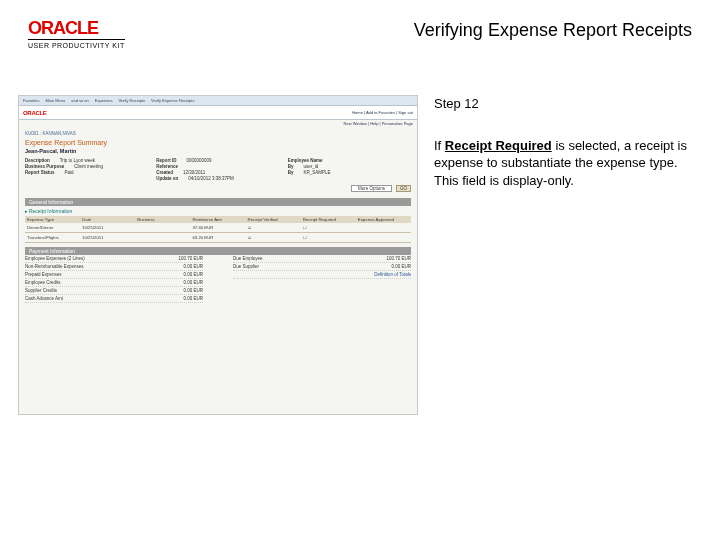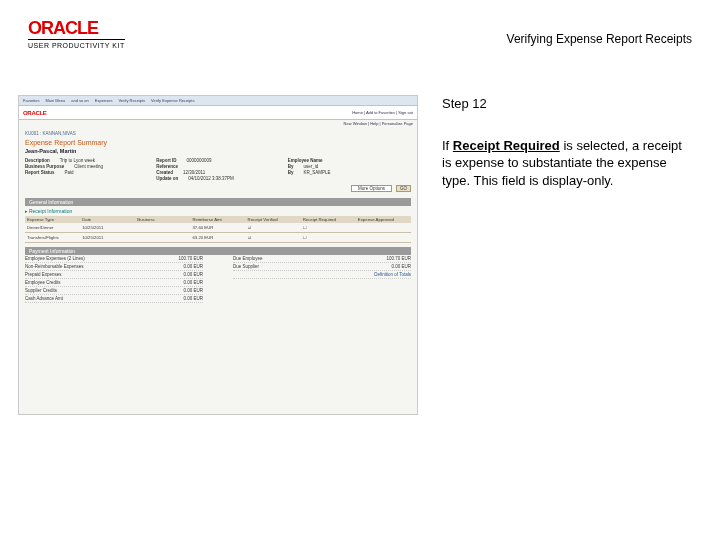--- a/index.html
+++ b/index.html
@@ -28,29 +28,29 @@
     letter-spacing: -1px;
   }
   .oracle-sub {
     border-top: 1px solid #000;
     font-size: 7px;
     letter-spacing: 0.5px;
     padding-top: 2px;
     color: #000;
   }
   .doc-title {
-    font-size: 12px;
+    font-size: 18px;
     color: #000;
-    margin-top: 14px;
+    margin-top: 2px;
   }
 
   .content {
     display: flex;
     padding: 40px 28px 0 18px;
-    gap: 24px;
+    gap: 16px;
   }
 
   
   .shot {
     width: 400px;
     height: 320px;
     border: 1px solid #c9c9c9;
     background: #f5f5f1;
     overflow: hidden;
     font-size: 5px;

